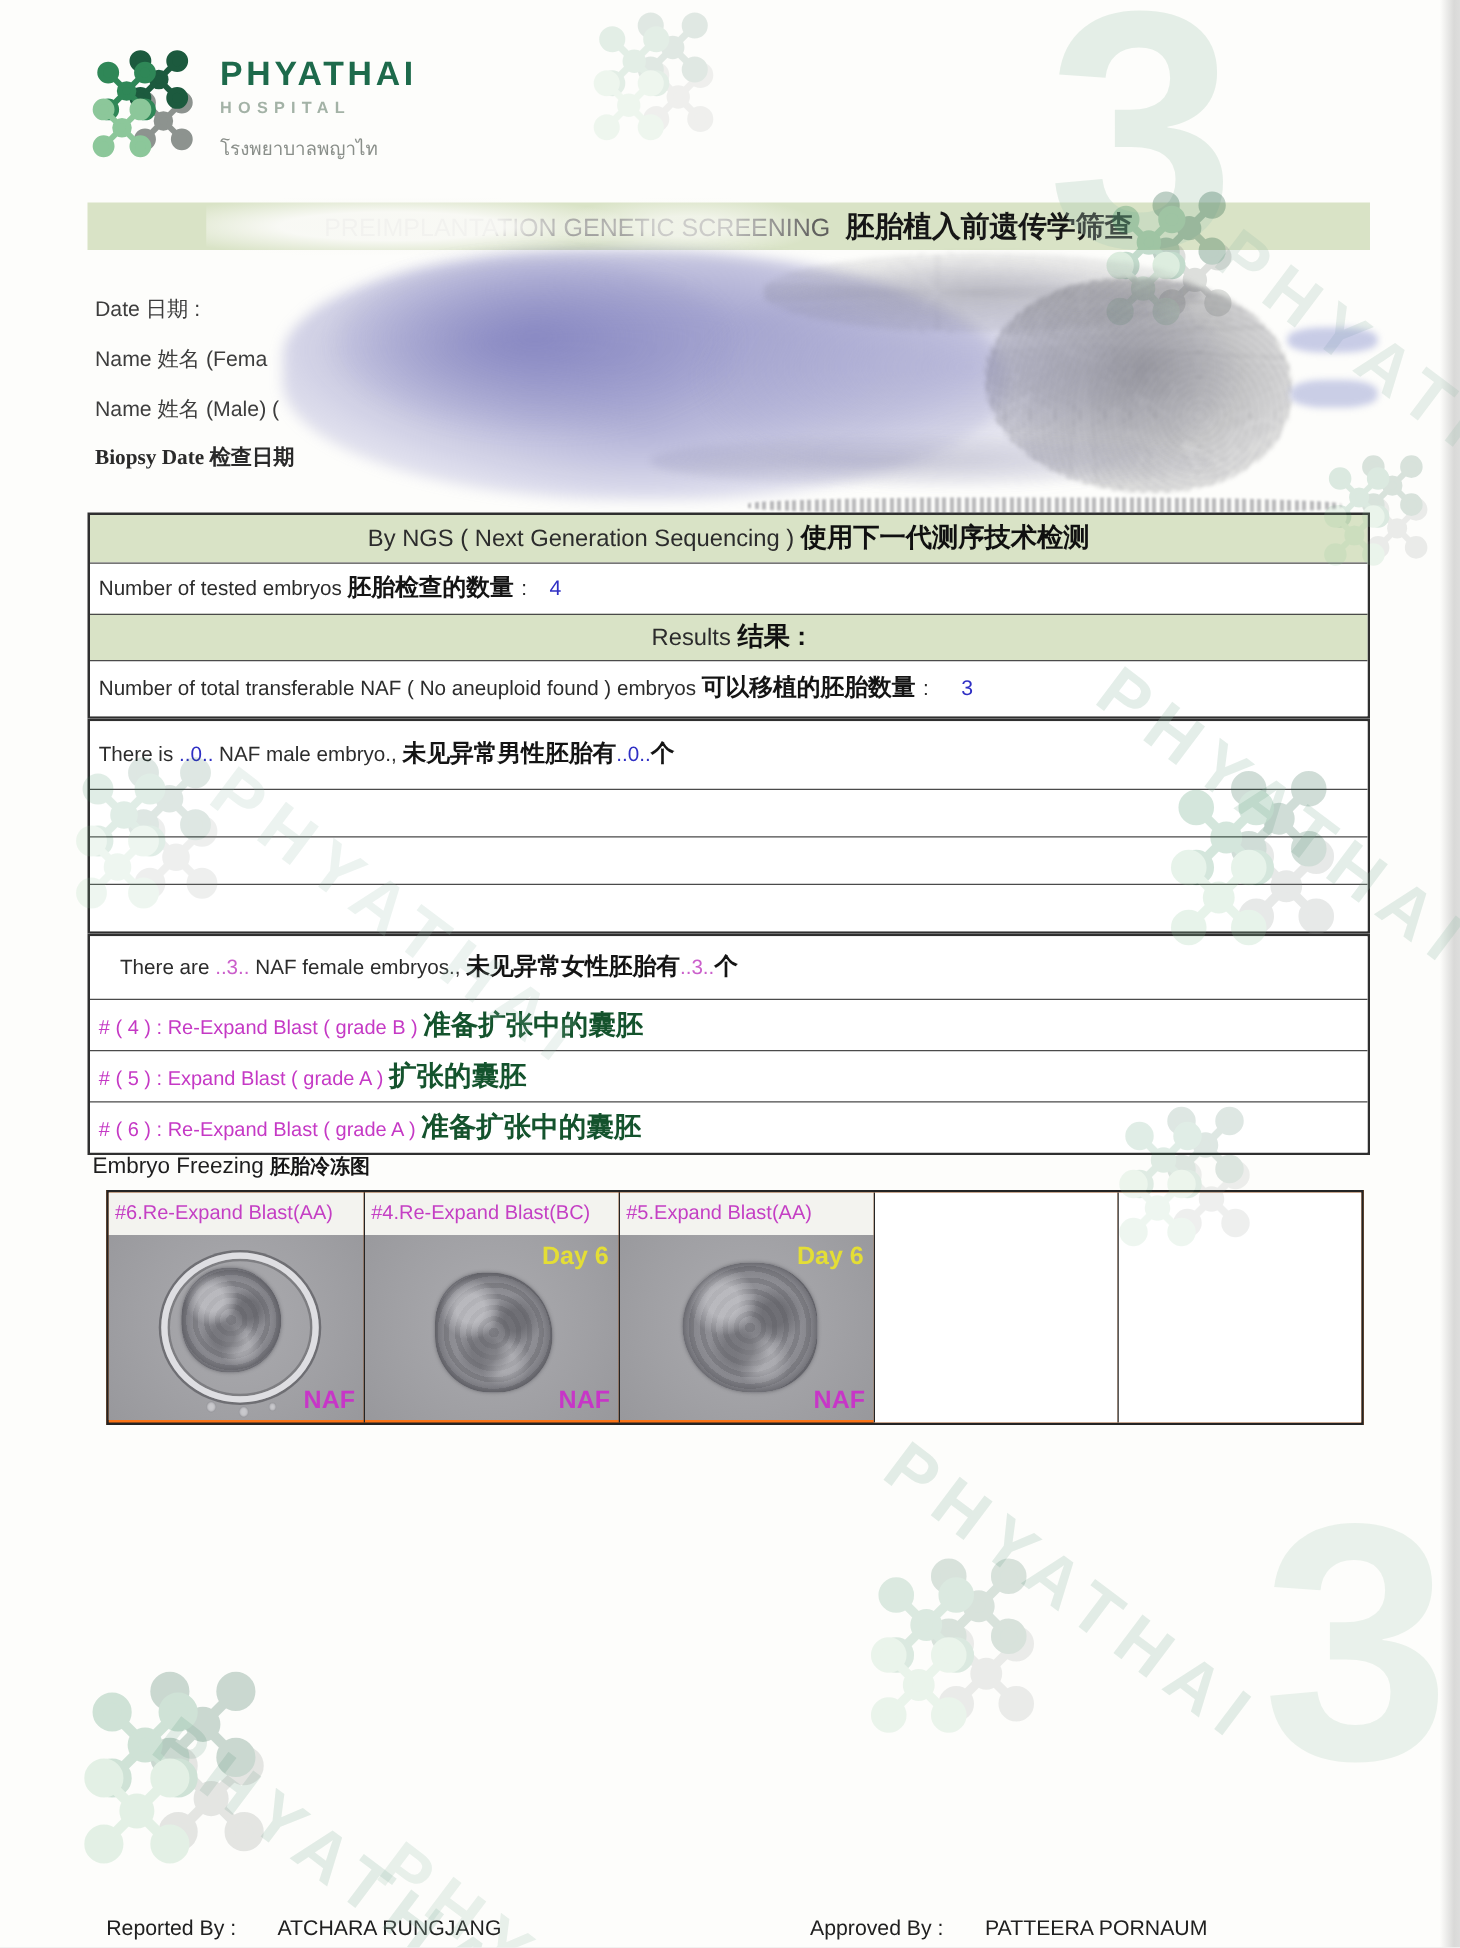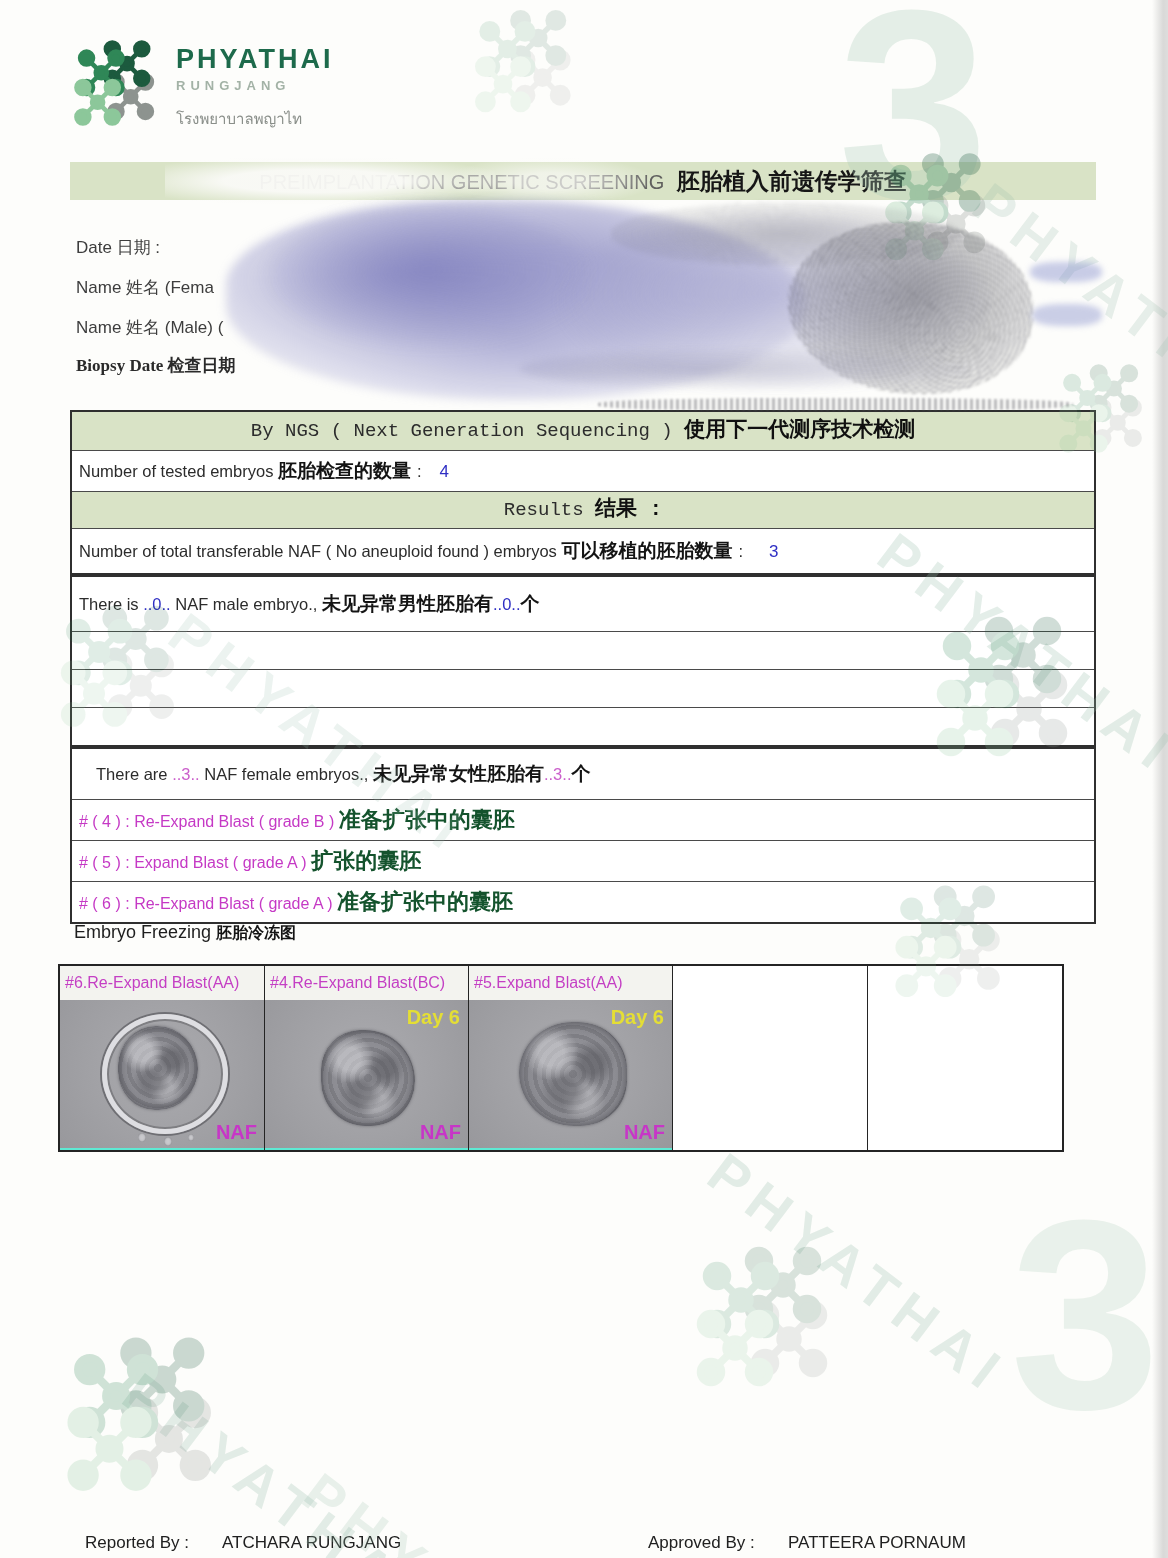--- a/index.html
+++ b/index.html
@@ -63,21 +63,21 @@
     background:repeating-linear-gradient(90deg, rgba(80,80,88,.40) 0 3px, rgba(0,0,0,0) 3px 6px);}
   .sm-mark1{left:1030px; top:262px; width:72px; height:20px; filter:blur(3px); border-radius:40%;
     background:rgba(120,130,200,.40);}
   .sm-mark2{left:1032px; top:304px; width:70px; height:22px; filter:blur(3px); border-radius:40%;
     background:rgba(118,128,198,.38);}
   
   .tbl{position:absolute; left:70px; width:1022px; border:2px solid #2f2f2f; background:#fff; z-index:2;}
   .tbl1{top:410px;} .tbl2{top:575px;} .tbl3{top:747px;}
   .trow{position:relative; border-top:1px solid #4a4a4a; background:#fff;}
   .trow:first-child{border-top:none;}
-  .trow-green{background:#d9e3c6; text-align:center;font-family:Liberation Mono, monospace;}
+  .trow-green{background:#d9e3c6; text-align:center;}
   .r-ngs{height:38px; line-height:38px;}
   .r-tested{height:40px; line-height:40px; padding-left:7px;}
   .r-results{height:36px; line-height:36px;}
   .r-transfer{height:44px; line-height:44px; padding-left:7px;}
   .r-male{height:54px; line-height:54px; padding-left:7px;}
   .r-empty{height:37px;}
   .r-female{height:50px; line-height:50px; padding-left:24px;}
   .r-emb{height:40px; line-height:40px; padding-left:7px;}
   .en{font-size:16.5px; color:#2c2c2c;}
   .zh-b{font-size:19px; font-weight:bold; color:#141414;}
@@ -86,22 +86,22 @@
   .val-blue{color:#2f2fc4; font-size:17px; margin-left:18px;}
   .num-blue{color:#2f2fc4;}
   .num-pink{color:#cb5fcb;}
   .colon{margin-left:6px;}
   .mag-en{font-size:16px; color:#c539c5;}
   .mag-zh{font-size:22px; font-weight:bold; color:#14532d;}
   .v3{margin-left:26px;}
   
   .freeze-label{position:absolute; left:74px; top:922px; z-index:2; font-size:18px; color:#1e1e1e;}
   .freeze-label .zh-b{font-size:16px;}
-  .egrid{position:absolute; left:58px; top:952px; width:1002px; height:184px;
-    border:2px solid #242424; display:flex; z-index:2; background:#5eead4;margin-top:12px;}
+  .egrid{position:absolute; left:85px; top:952px; width:1002px; height:184px;
+    border:2px solid #242424; display:flex; z-index:2; background:#f97316;}
   .ecell{position:relative; height:100%; border-left:1.5px solid #242424; box-sizing:border-box;}
   .ecell:first-child{border-left:none;}
   .ec-img{width:204px;} .ec-empty{width:195px; background:#fff;}
   .ec-head{height:34px; line-height:34px; background:#f3f3ef; padding-left:5px;
     font-size:16px; color:#c43fc4; white-space:nowrap; overflow:hidden;}
   .ec-photo{position:relative; height:148px; overflow:hidden;
     background:radial-gradient(circle at 50% 45%, #ababaf 0%, #a0a0a4 60%, #98989c 100%);}
   .day-tag{position:absolute; top:6px; right:8px; font-size:20px; font-weight:bold; color:#e4de35;}
   .naf-tag{position:absolute; bottom:4px; right:7px; font-size:20px; font-weight:bold; color:#c736c7;}
   
@@ -213,21 +213,21 @@
   <svg class="wm wm-mol" style="left:470px; top:5px; opacity:.12;" width="110" height="110">
       <use href="#mol"></use>
     </svg>
 
   <div class="logo">
     <svg class="logo-mark">
         <use href="#mol"></use>
       </svg>
     <div class="logo-text">
       <div class="logo-name">PHYATHAI</div>
-      <div class="logo-sub">RUNGJANG</div>
+      <div class="logo-sub">HOSPITAL</div>
       <div class="logo-thai">โรงพยาบาลพญาไท</div>
     </div>
   </div>
 
   <div class="title-bar">
     <span class="title-en">PREIMPLANTATION GENETIC SCREENING</span>
     <span class="title-zh">胚胎植入前遗传学筛查</span>
     <div class="title-wash1"></div>
     <div class="title-wash2"></div>
   </div>

